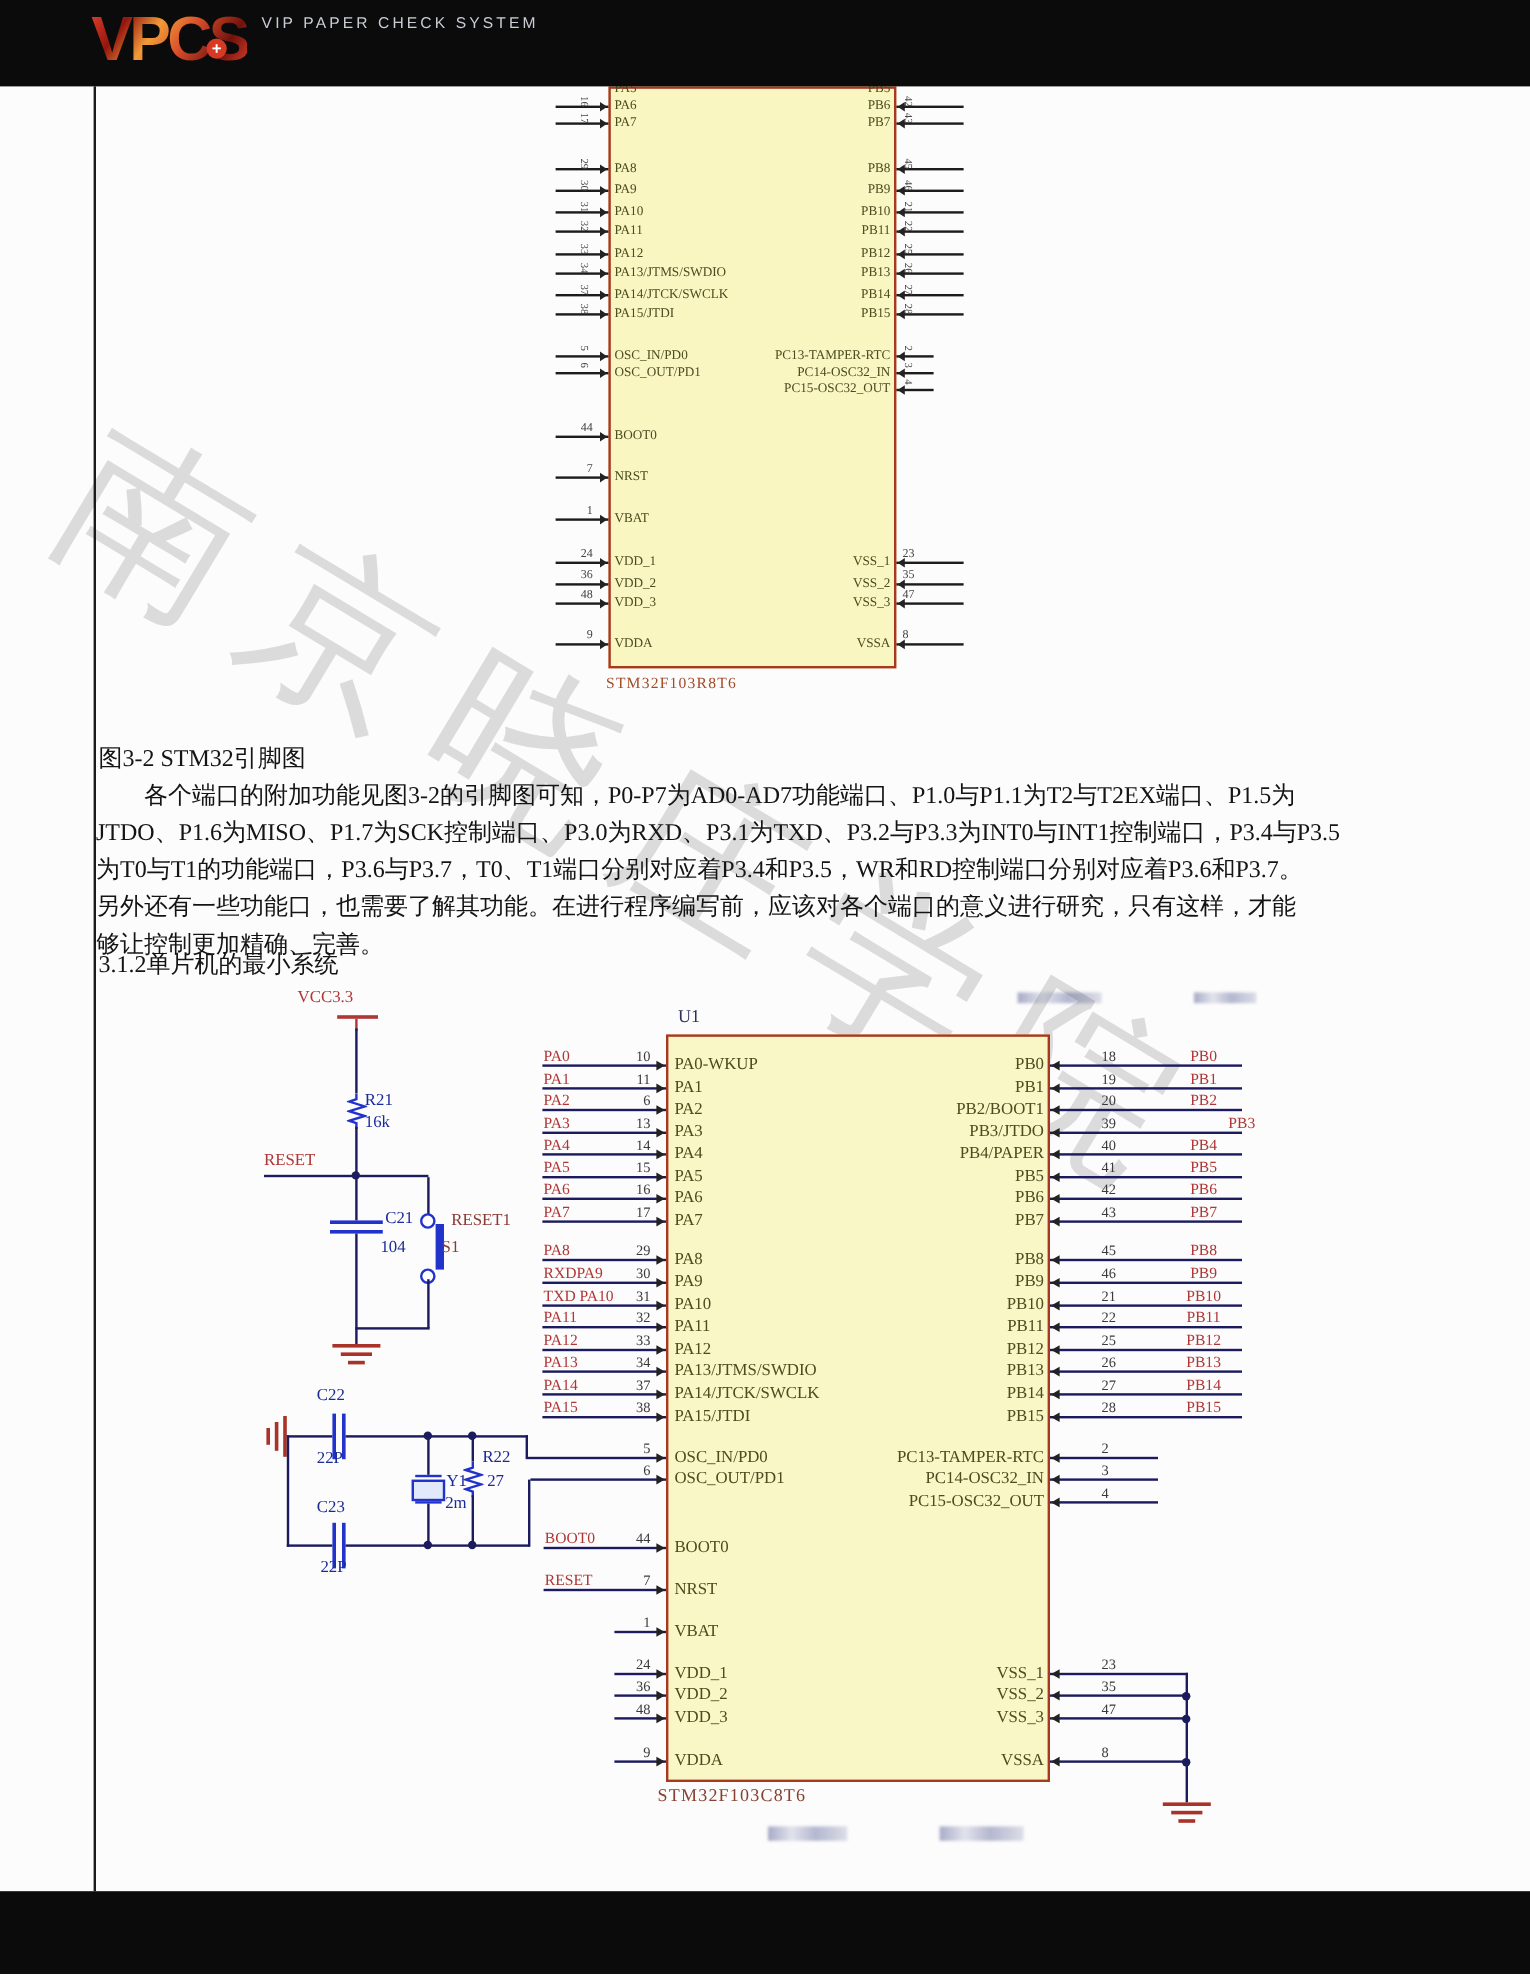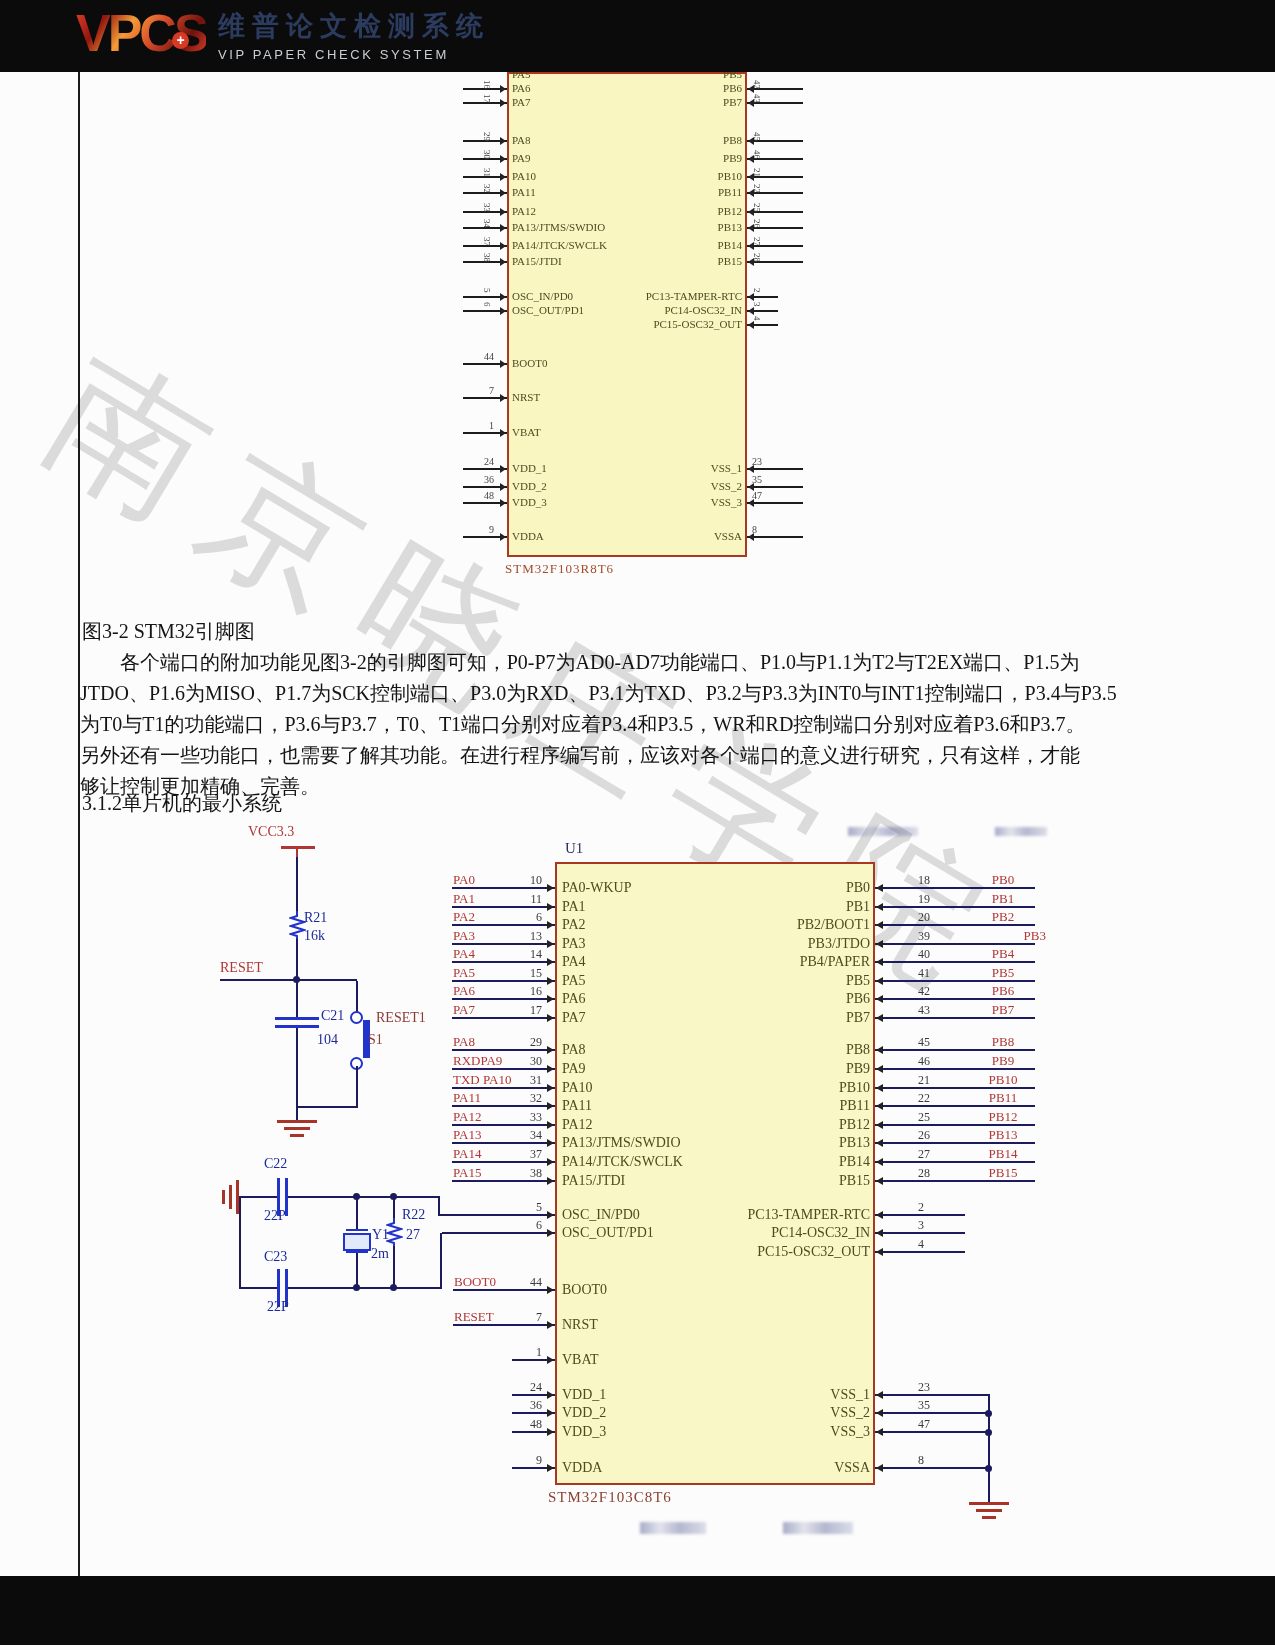--- a/index.html
+++ b/index.html
@@ -39,21 +39,20 @@
 <div id="page">
 
   <div id="wm">南京晓庄学院</div>
 
   <div class="bar" id="topbar"></div>
   <div id="logo">
     <span class="vpcs">VPCS</span>
     <span class="plus">+</span>
   </div>
   <div id="brand">
-    <div class="cn">维普论文检测系统</div>
     <div class="en">VIP PAPER CHECK SYSTEM</div>
   </div>
 
   <div id="left-border"></div>
 
   <div class="sch" id="sch-top" style="left:430px;top:72px;width:400px;height:515px;">
     <div class="chip" style="left:77px;top:0px;width:240px;height:485px;"></div>
     <div style="left:75px;top:489px;font-size:13px;color:#a34b28;letter-spacing:1px;">STM32F103R8T6</div>
   <div style="position: absolute; left: 82px; top: -4px; font-size: 11px; color: rgb(76, 76, 32); white-space: nowrap;">PA5</div>
       <div style="position: absolute; right: 88px; top: -4px; font-size: 11px; color: rgb(76, 76, 32); white-space: nowrap;">PB5</div>

